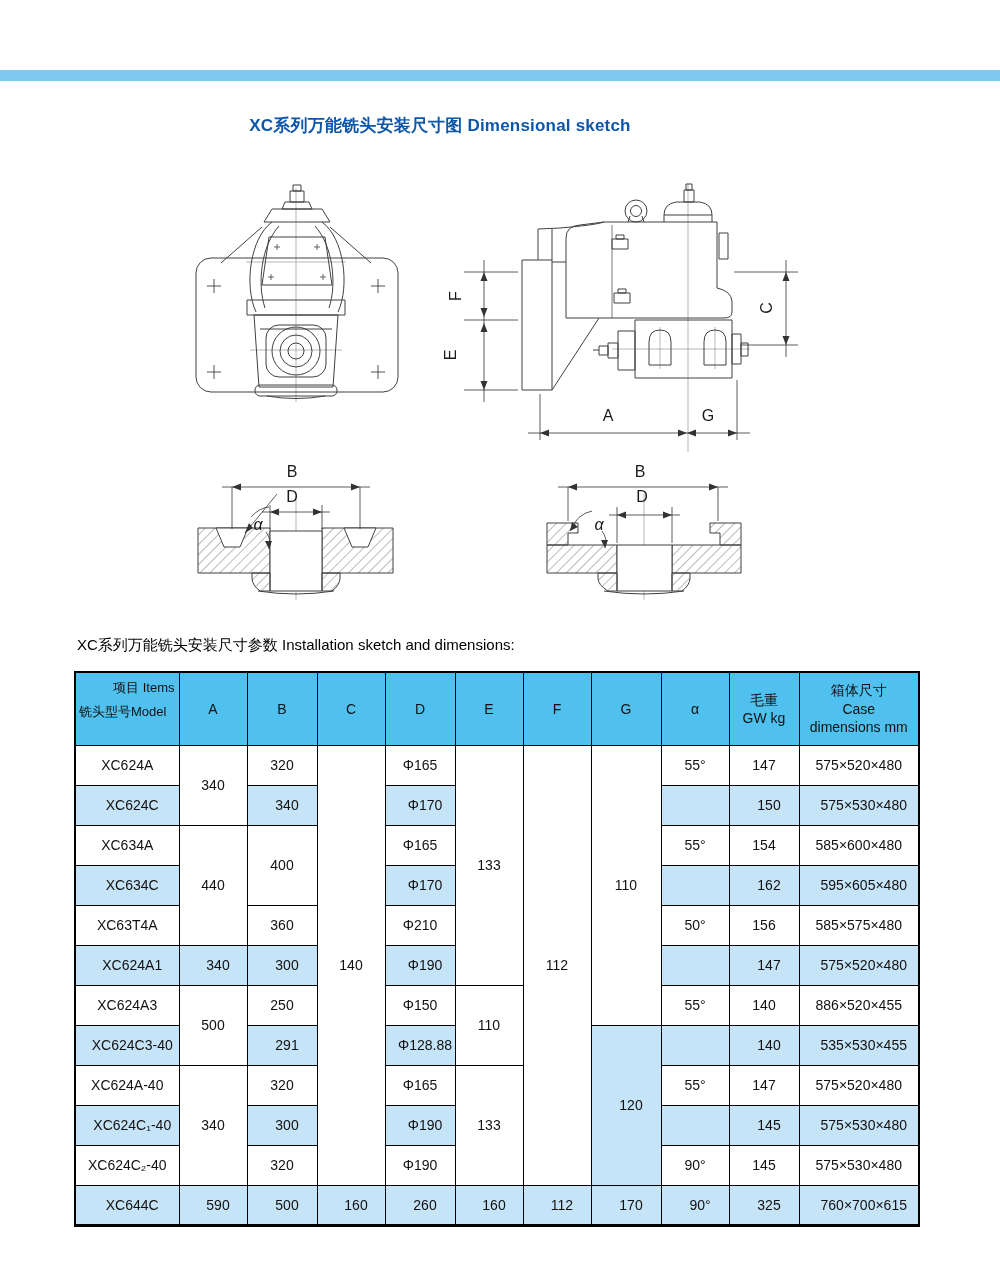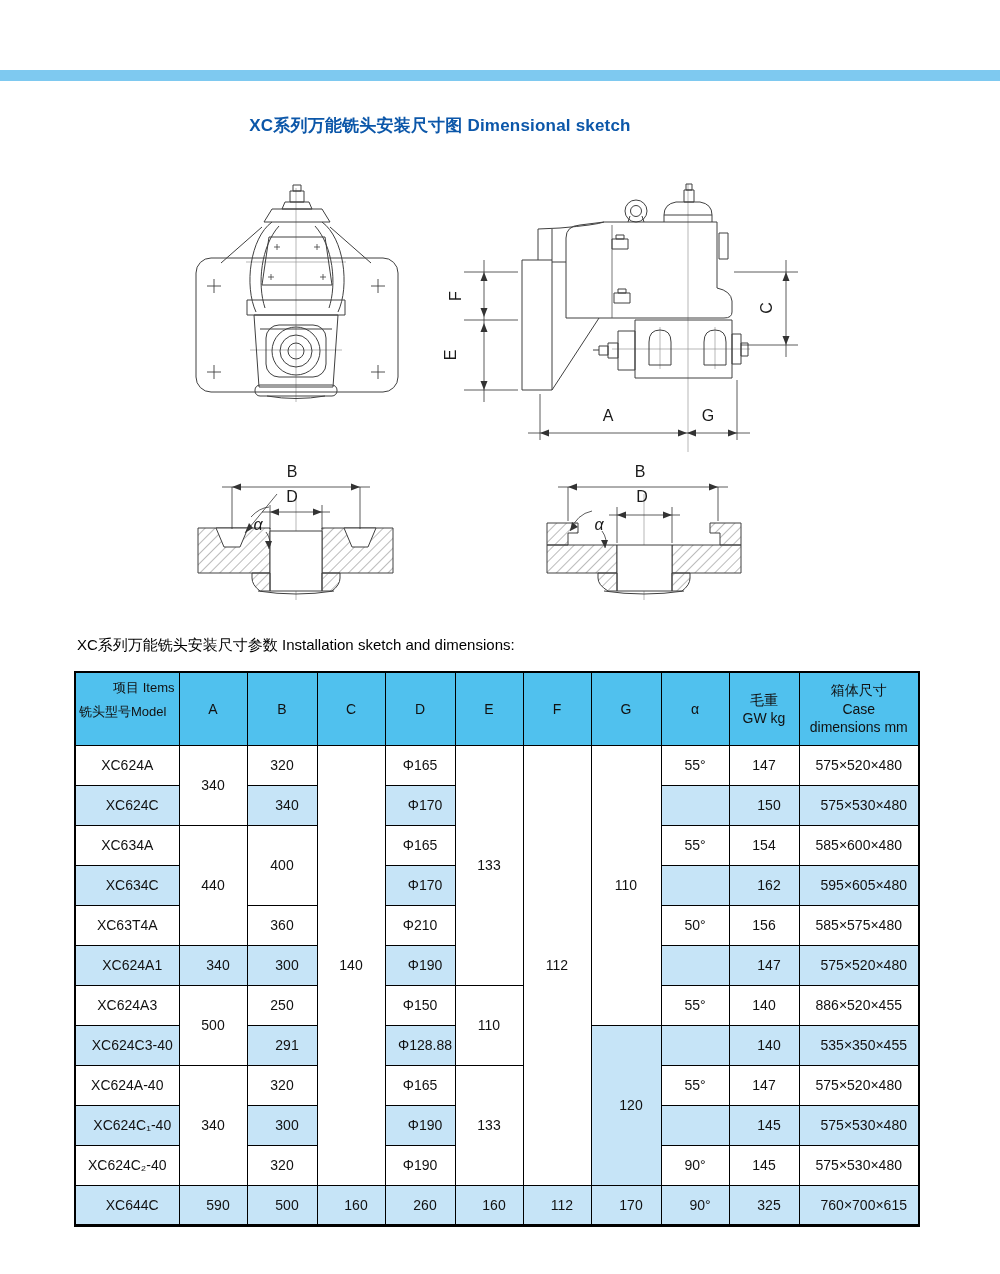--- a/index.html
+++ b/index.html
@@ -327,21 +327,21 @@
           <td>140</td>
           <td>886×520×455</td>
         </tr>
         <tr class="blue">
           <td>XC624C3-40</td>
           <td>291</td>
           <td>Φ128.88</td>
           <td rowspan="4" class="plain">120</td>
           <td></td>
           <td>140</td>
-          <td>535×350×455</td>
+          <td>535×530×455</td>
         </tr>
         <tr class="white">
           <td>XC624A-40</td>
           <td rowspan="3" class="plain">340</td>
           <td>320</td>
           <td>Φ165</td>
           <td rowspan="3" class="plain">133</td>
           <td>55°</td>
           <td>147</td>
           <td>575×520×480</td>

